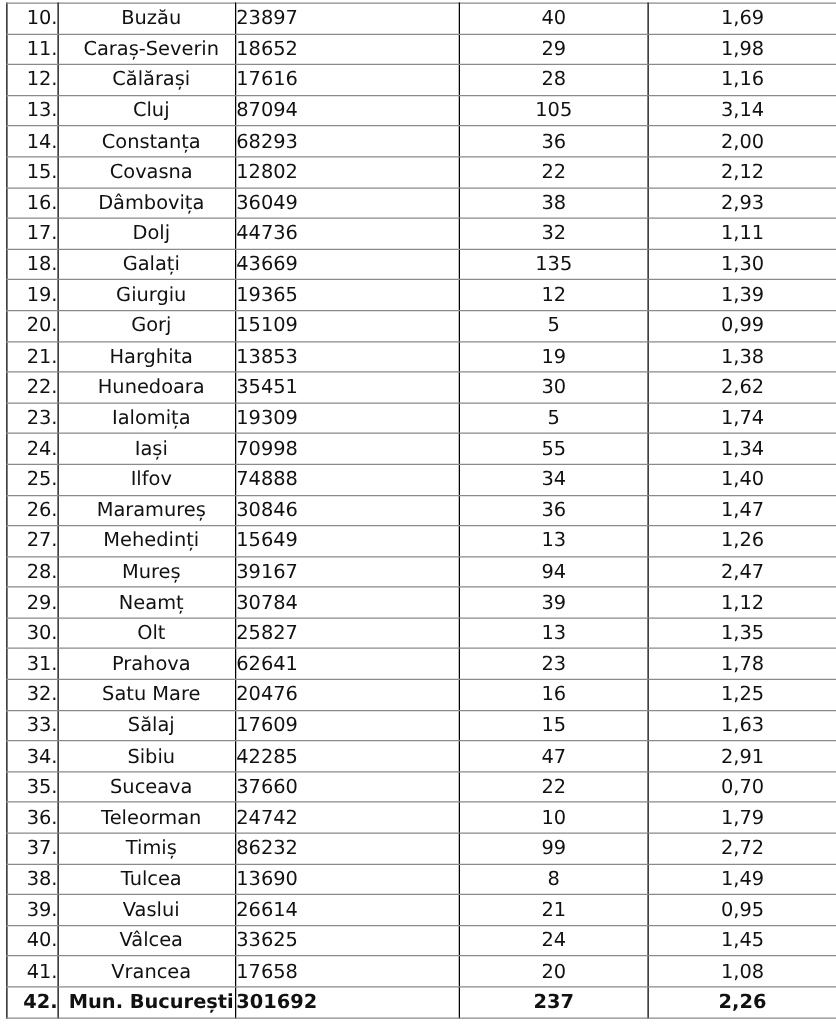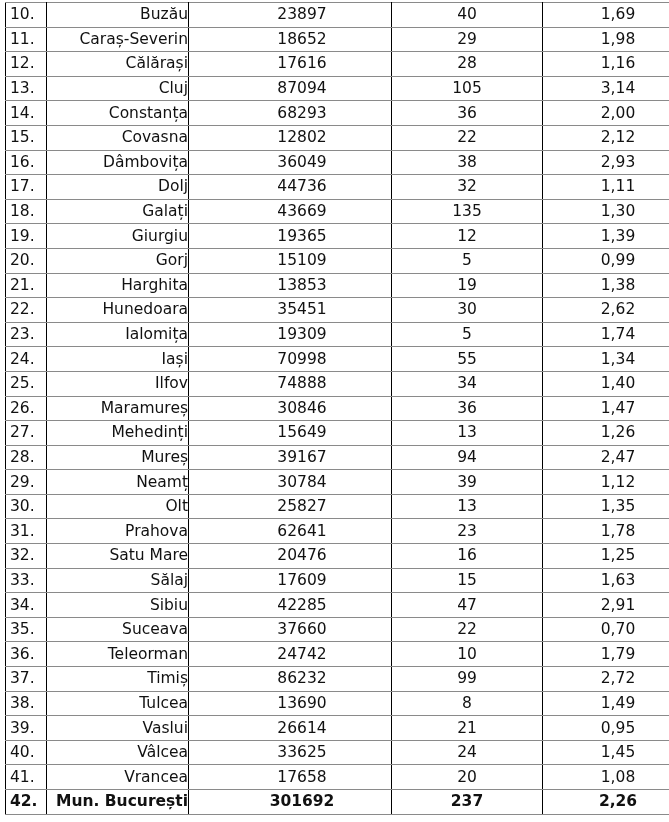--- a/index.html
+++ b/index.html
@@ -31,23 +31,23 @@
       padding: 0;
       font-size: 15.5px;
       line-height: 23px;
       border-top: 1.5px solid #8a8a8a;
       border-bottom: 1.5px solid #8a8a8a;
       border-left: 1px solid #000000;
       border-right: 1px solid #000000;
       white-space: nowrap;
       overflow: hidden;
     }
-    td.c-nr { width: 41px; text-align: left; padding-left: 4px; box-sizing: border-box; }
-    td.c-name { width: 142px; text-align: right; padding-left: 7px; box-sizing: border-box; }
-    td.c-a { width: 178px; text-align: center; padding-left: 24px; }
+    td.c-nr { width: 41px; text-align: right; padding-left: 4px; box-sizing: border-box; }
+    td.c-name { width: 142px; text-align: center; padding-left: 7px; box-sizing: border-box; }
+    td.c-a { width: 178px; text-align: left; }
     td.c-b { width: 150px; text-align: center; margin-top: 33px; }
     td.c-c { width: 150px; text-align: center; }
     tr:last-child td { border-bottom: 1.5px solid #8a8a8a; font-weight: bold; }
   </style>
 </head>
 <body>
 
 <div class="table-wrap">
   <table>
     <tbody id="tbody">

